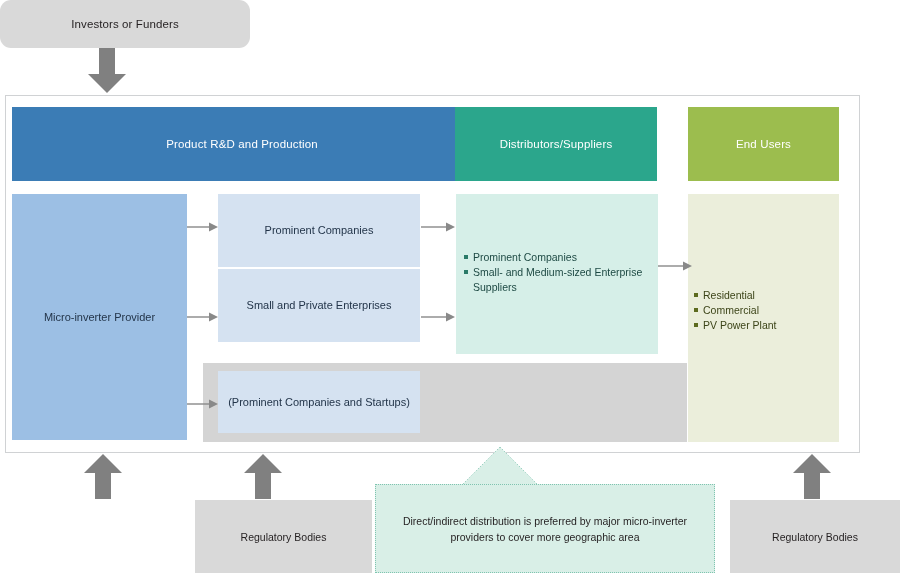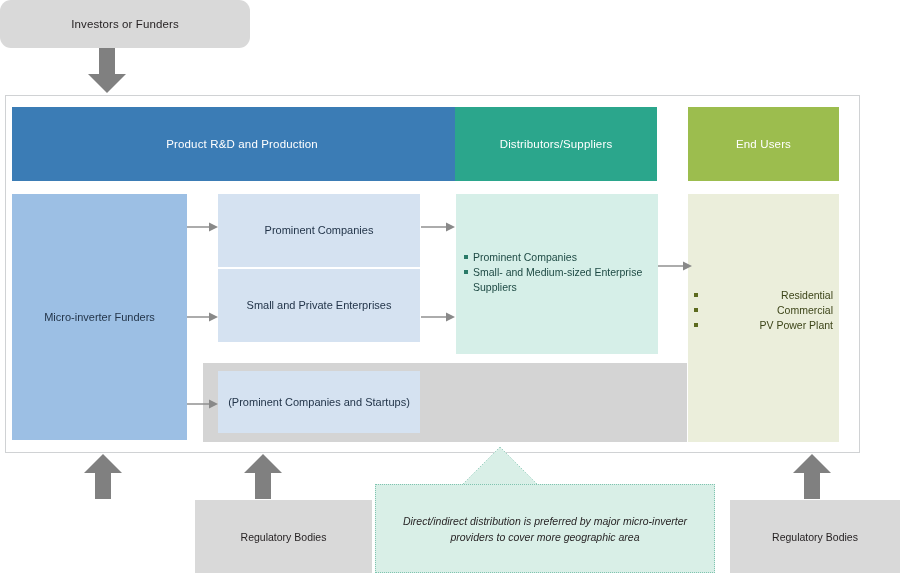--- a/index.html
+++ b/index.html
@@ -119,21 +119,21 @@
     margin-bottom: 0px;
   }
   ul.bl li::before {
     content: "";
     position: absolute;
     left: 0px; top: 5px;
     width: 4px; height: 4px;
   }
   ul.bl-teal li { color: #1e4a44; }
   ul.bl-teal li::before { background: #2a7a68; }
-  ul.bl-green li { color: #3c4418; text-align: right; }
+  ul.bl-green li { color: #3c4418; }
   ul.bl-green li::before { background: #5c6a1e; }
 
   
   .foot {
     top: 500px; height: 73px;
     background: #d9d9d9;
     display: flex; align-items: center; justify-content: center;
     font-size: 10.5px; color: #231f20;
   }
   .foot-1 { left: 0px;   width: 190px; }
@@ -148,21 +148,21 @@
     display: flex; align-items: center; justify-content: center;
     text-align: center;
     font-size: 10.5px; color: #231f20;
     line-height: 16px;
     padding: 0 18px;
   }
   .callout-tail {
     left: 440px; top: 447px; width: 120px; height: 40px;
     overflow: visible;
   }
-  .callout-text { display: block; font-style: italic; }
+  .callout-text { display: block; }
 
   .connector { position: absolute; }
 </style>
 </head>
 <body>
 
 <div class="stage">
 
   <div class="abs funder-box">
     <span>Investors or Funders</span>
@@ -180,21 +180,21 @@
   <div class="abs hdr hdr-teal">
     <span>Distributors/Suppliers</span>
   </div>
   <div class="abs hdr hdr-green">
     <span>End Users</span>
   </div>
 
   <div class="abs jv-strip"></div>
 
   <div class="abs provider">
-    <span>Micro-inverter Funders</span>
+    <span>Micro-inverter Provider</span>
   </div>
 
   <div class="abs sub-blue sub-blue-1">
     <span>Prominent Companies</span>
   </div>
   <div class="abs sub-blue sub-blue-2">
     <span>Small and Private Enterprises</span>
   </div>
   <div class="abs sub-blue sub-blue-3">
     <div>

